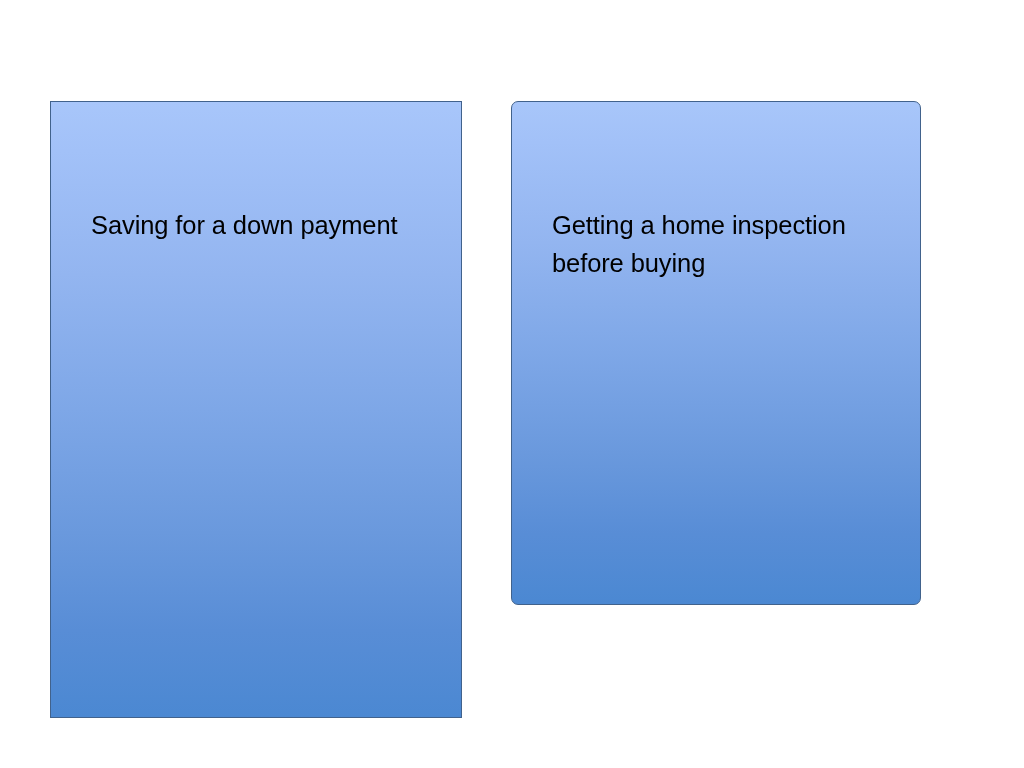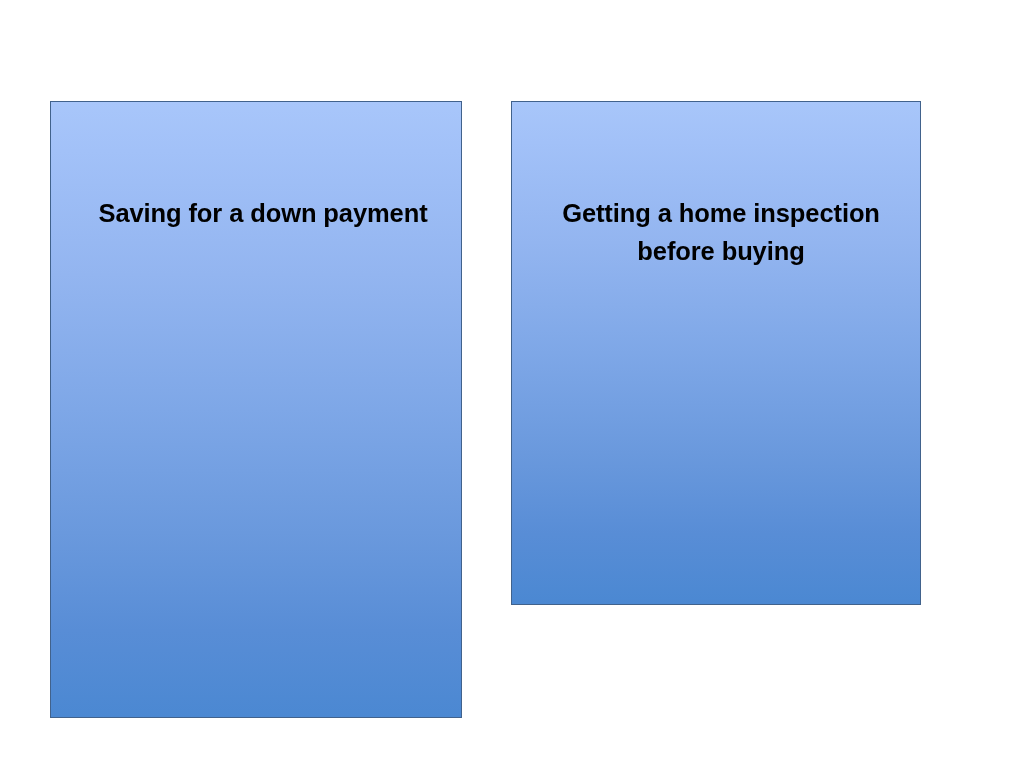--- a/index.html
+++ b/index.html
@@ -44,35 +44,36 @@
     top: 101px;
     width: 412px;
     height: 617px;
   }
 
   #panel-right {
     left: 511px;
     top: 101px;
     width: 410px;
     height: 504px;
+    border-radius: 7px;
   }
 
   .panel-text {
     position: absolute;
     left: 28px;
     top: 92px;
     right: 14px;
-    margin: 0;
+    margin: 12px;
     color: #000000;
     font-family: "Liberation Sans", "DejaVu Sans", sans-serif;
     font-size: 25.5px;
-    font-weight: 700;
+    font-weight: 400;
     line-height: 38px;
     letter-spacing: -0.1px;
-    text-align: center;
+    text-align: left;
     white-space: pre-wrap;
     word-wrap: break-word;
   }
 
   #panel-right .panel-text {
     right: 18px;
   }
 </style>
 </head>
 <body>

